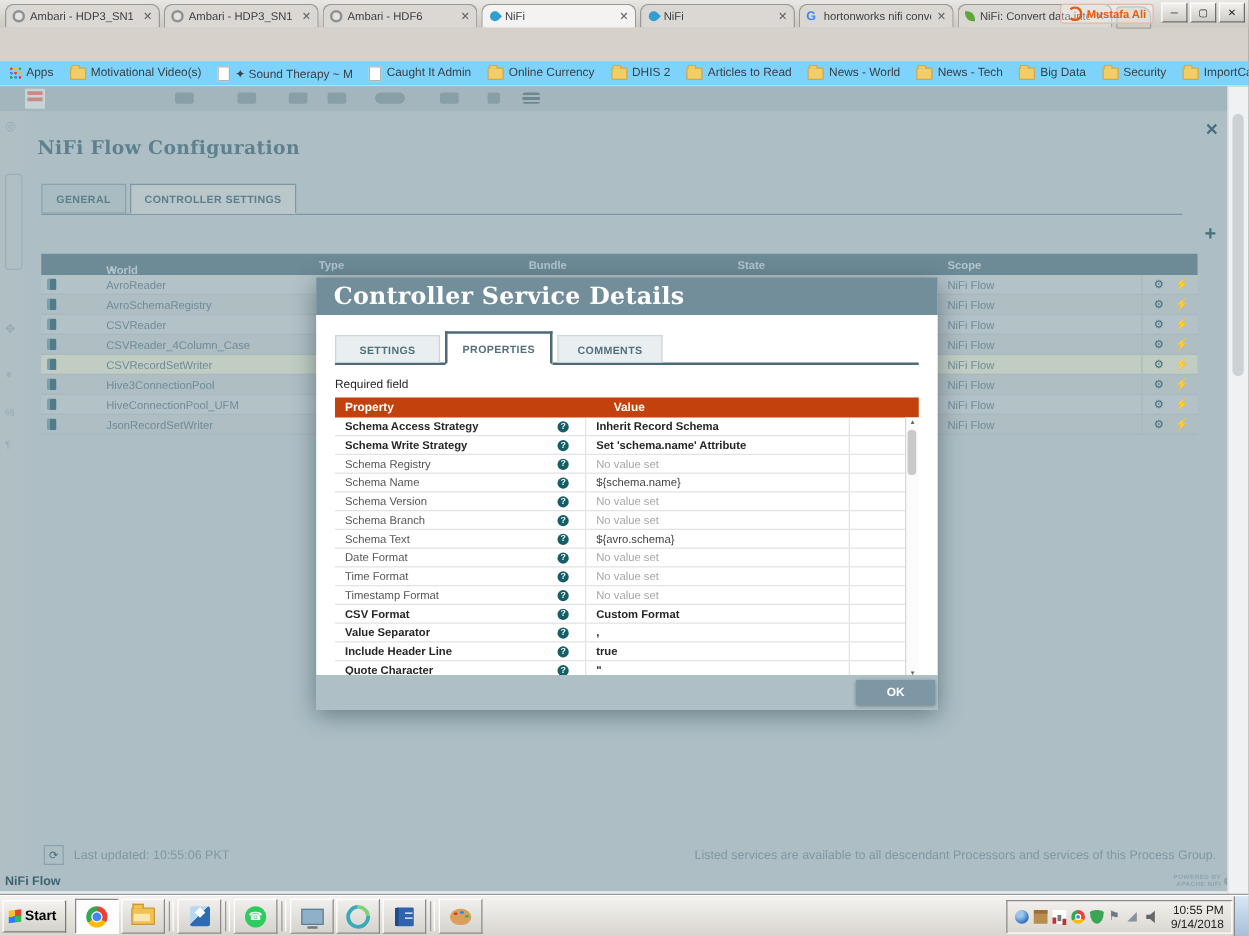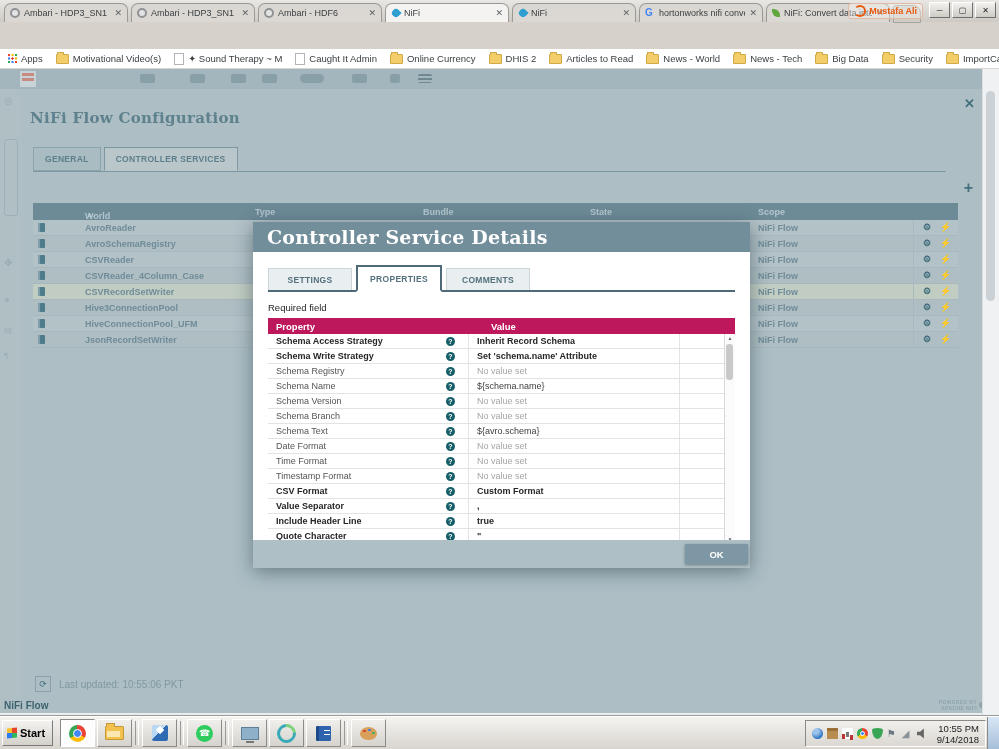--- a/index.html
+++ b/index.html
@@ -33,21 +33,21 @@
   .info-ic::before{content:"i";}
   .omni-div{width:1px;height:11px;background:#dadce0;}
   .url-host{color:#202124;font-weight:bold;}
   .url-rest{color:#5f6368;}
   .star-btn{position:absolute;right:52px;top:6px;font-size:11px;color:#80868b;}
   .star-btn::before{content:"☆";}
   .ext-btn{position:absolute;right:30px;top:6px;width:13px;height:13px;background:#2f7bd9;border-radius:2px;color:#fff;font-size:9px;font-weight:bold;text-align:center;line-height:13px;}
   .ext-badge{position:absolute;right:-4px;bottom:-4px;background:#2aa84a;color:#fff;font-size:7px;border-radius:2px;padding:0 2px;line-height:8px;}
   .menu-btn{position:absolute;right:10px;top:4px;font-size:12px;color:#5f6368;}
   .menu-btn::before{content:"⋮";}
-  .bookmarks{position:absolute;top:49px;left:0;right:0;height:19px;background:#ffffff;border-bottom:1px solid #d7d5d1;display:flex;align-items:center;padding:0 8px;font-size:9.5px;color:#3c4043;}
+  .bookmarks{position:absolute;top:49px;left:0;right:0;height:19px;background:#7dd3fc;border-bottom:1px solid #d7d5d1;display:flex;align-items:center;padding:0 8px;font-size:9.5px;color:#3c4043;}
   .bm{display:flex;align-items:center;gap:4px;margin-right:13px;white-space:nowrap;}
   .ic-apps{width:9px;height:9px;background:
      radial-gradient(circle at 1px 1px,#ea4335 1px,transparent 1.3px),
      radial-gradient(circle at 4.5px 1px,#fbbc05 1px,transparent 1.3px),
      radial-gradient(circle at 8px 1px,#34a853 1px,transparent 1.3px),
      radial-gradient(circle at 1px 4.5px,#4285f4 1px,transparent 1.3px),
      radial-gradient(circle at 4.5px 4.5px,#ea4335 1px,transparent 1.3px),
      radial-gradient(circle at 8px 4.5px,#fbbc05 1px,transparent 1.3px),
      radial-gradient(circle at 1px 8px,#34a853 1px,transparent 1.3px),
      radial-gradient(circle at 4.5px 8px,#4285f4 1px,transparent 1.3px),
@@ -74,21 +74,21 @@
   .pg-tabs{position:absolute;left:33px;right:53px;top:78px;height:24px;border-bottom:1px solid #7d98a2;display:flex;align-items:flex-start;}
   .pg-tab{height:22px;padding:0 11px;display:flex;align-items:center;font-size:8.5px;font-weight:bold;color:#5d7f8b;background:#a9bcc2;border:1px solid #8aa4ad;margin-right:3px;letter-spacing:.3px;}
   .pg-tab.active{background:#b9c7cb;border-color:#7d98a2;border-bottom:1px solid #b9c7cb;margin-bottom:-1px;}
   .add-svc-btn{position:absolute;right:26px;top:110px;font-size:16px;font-weight:bold;color:#45707e;}
   .add-svc-btn::before{content:"+";}
   .svc-head{position:absolute;left:33px;top:134px;width:925px;height:17px;background:#6d8a97;font-size:9px;font-weight:bold;color:#b3c6cd;}
   .svc-head span{position:absolute;top:4px;}
   .col-name{left:52px;} .col-type{left:222px;} .col-bundle{left:390px;} .col-state{left:557px;} .col-scope{left:725px;}
   .sort-arrow{font-size:7px;margin-left:3px;}
   .svc-rows{position:absolute;left:33px;top:151px;width:925px;}
-  .svc-row{position:relative;height:15px;background:#b3c2c7;border-bottom:1px solid #a7b9be;font-size:9px;color:#6f8c98;font-weight:bold;}
+  .svc-row{position:relative;height:15px;background:#b3c2c7;border-bottom:1px solid #a7b9be;font-size:9px;color:#6f8c98;}
   .svc-row:nth-child(even){background:#aebec3;}
   .svc-row.hl{background:#c1cdc3;}
   .svc-book{position:absolute;left:5px;top:3px;width:7px;height:9px;background:#4f7c8a;border-radius:1px;box-shadow:inset 2px 0 0 #7fa0ab;}
   .svc-name{position:absolute;left:52px;top:3px;}
   .svc-scope{position:absolute;left:725px;top:3px;}
   .svc-actions{position:absolute;left:880px;top:0;height:100%;width:45px;border-left:1px solid #a7b9be;}
   .gear-ic{position:absolute;left:9px;top:2px;font-size:9px;color:#3e6b79;}
   .gear-ic::before{content:"⚙";}
   .flash-ic{position:absolute;left:26px;top:2px;font-size:9px;color:#517682;}
   .flash-ic::before{content:"⚡";}
@@ -104,21 +104,21 @@
   
   .modal{position:absolute;left:253px;top:153px;width:497px;height:346px;box-shadow:0 4px 18px rgba(20,40,50,.45);}
   .m-header{height:30px;background:#728e9b;display:flex;align-items:center;padding-left:14px;}
   .m-title{font-family:"DejaVu Serif",serif;font-weight:bold;font-size:19px;color:#fff;letter-spacing:.2px;}
   .m-body{position:absolute;top:30px;left:0;right:0;height:288px;background:#fff;padding:0 15px;box-sizing:border-box;}
   .m-tabs{margin-top:14px;height:24px;border-bottom:2px solid #4c6a77;display:flex;align-items:flex-end;}
   .m-tab{height:21px;min-width:82px;display:flex;align-items:center;justify-content:center;font-size:8.5px;font-weight:bold;color:#53717d;background:#e9eef0;border:1px solid #ccd6da;border-bottom:none;margin-right:4px;letter-spacing:.3px;}
   .m-tab.active{background:#fff;border:2px solid #4c6a77;border-bottom:2px solid #fff;margin-bottom:-2px;height:23px;position:relative;z-index:2;}
   .m-required{margin:10px 0 5px;font-size:9.5px;color:#262626;}
   .p-table{position:relative;border-bottom:1px solid #e2e5e7;}
-  .p-head{height:16px;background:#be185d;color:#fff;font-weight:bold;font-size:9.5px;position:relative;}
+  .p-head{height:16px;background:#c2410c;color:#fff;font-weight:bold;font-size:9.5px;position:relative;}
   .p-head span{position:absolute;top:3px;}
   .ph-prop{left:8px;} .ph-val{left:223px;}
   .p-rows{height:209px;overflow:hidden;}
   .p-row{height:14px;display:flex;align-items:center;border-bottom:1px solid #e0e4e6;font-size:9px;}
   .p-name{width:170px;padding-left:8px;color:#555;}
   .p-row.required .p-name{font-weight:bold;color:#262626;}
   .p-q{width:22px;display:flex;justify-content:flex-start;}
   .q-ic{width:9px;height:9px;border-radius:50%;background:#155e67;color:#fff;font-size:7px;font-weight:bold;text-align:center;line-height:9px;}
   .q-ic::before{content:"?";}
   .p-val{width:202px;padding-left:8px;border-left:1px solid #e0e4e6;align-self:stretch;display:flex;align-items:center;color:#404040;}
@@ -309,21 +309,21 @@
       <span class="cl-g" style="top:205px;opacity:.4;">●</span>
       <span class="cl-g" style="top:238px;font-size:7px;">6§</span>
       <span class="cl-g" style="top:262px;font-size:8px;">¶</span>
     </div>
 
     <div class="config-close"></div>
     <div class="page-title">NiFi Flow Configuration</div>
 
     <div class="pg-tabs">
       <div class="pg-tab">GENERAL</div>
-      <div class="pg-tab active">CONTROLLER SERVICES</div>
+      <div class="pg-tab active">CONTROLLER SETTINGS</div>
     </div>
     <div class="add-svc-btn"></div>
 
     <div class="svc-head">
       <span class="col-name">
           <span>World</span>
           <span class="sort-arrow">▴</span>
         </span>
       <span class="col-type">Type</span>
       <span class="col-bundle">Bundle</span>
@@ -402,20 +402,21 @@
       <span class="gear-ic"></span>
       <span class="flash-ic"></span>
     </span>
   </div>
       </div>
 
     <div class="refresh-area">
       <div class="refresh-btn"></div>
       <div class="last-updated">Last updated: 10:55:06 PKT</div>
     </div>
+    <div class="scope-note">Listed services are available to all descendant Processors and services of this Process Group.</div>
 
     <div class="page-status">NiFi Flow</div>
     <div class="powered">
       <div>POWERED BY</div>
       <div>APACHE NIFI</div>
       <span class="powered-dot"></span>
     </div>
     <div class="page-bottom-edge"></div>
 
     <div class="v-scrollbar">

